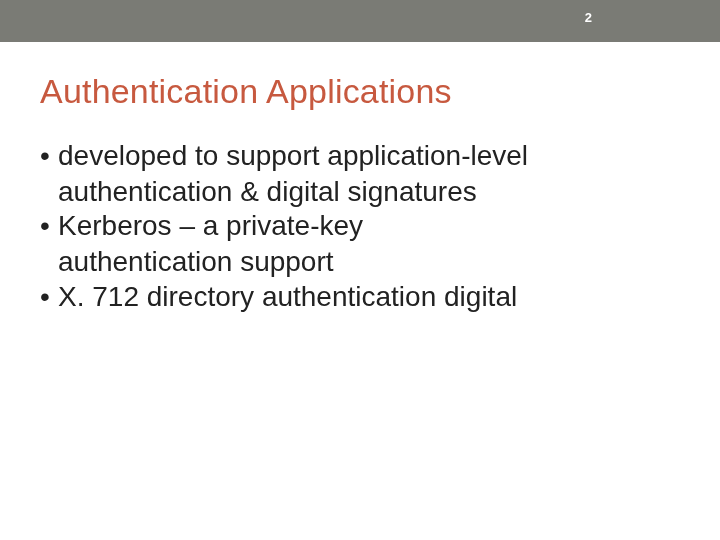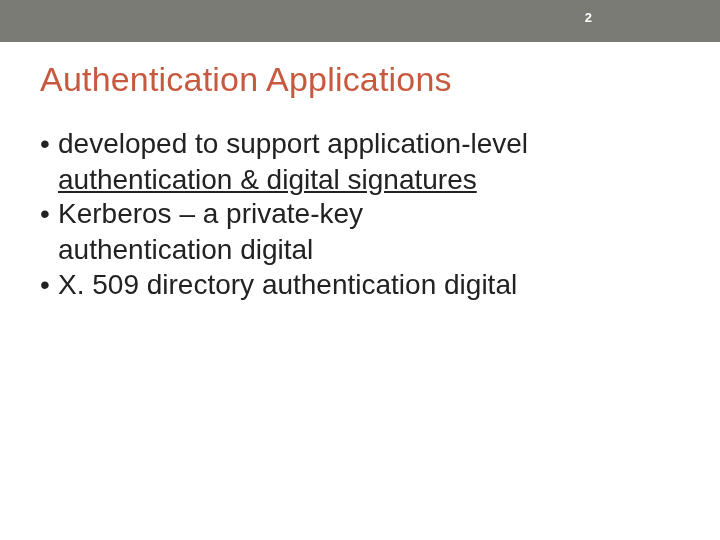--- a/index.html
+++ b/index.html
@@ -26,21 +26,21 @@
     font-weight: bold;
     font-family: Arial, sans-serif;
   }
   .content {
     padding: 18px 40px 0 40px;
   }
   .title {
     color: #c7593f;
     font-size: 34px;
     font-weight: 400;
-    margin: 0 0 28px 0;
+    margin: 12px 0 28px 0;
     letter-spacing: 0.2px;
   }
   .bullets {
     color: #222;
     font-size: 28px;
     line-height: 1.22;
     margin-top: 18px;
   }
   .bullet {
     position: relative;
@@ -67,29 +67,29 @@
 </div>
 
 <div class="content">
   <h1 class="title">Authentication Applications</h1>
 
   <div class="bullets">
 
     <div class="bullet">
       <span>developed to support application-level</span>
     </div>
-    <div style="padding-left:18px;text-decoration:underline;">
+    <div style="padding-left:18px;">
       <span>authentication &amp; digital signatures</span>
     </div>
 
     <div class="bullet">
       <span class="italic">Kerberos</span><span> – a private-key</span>
     </div>
     <div style="padding-left:18px;">
-      <span>authentication digital</span>
+      <span>authentication support</span>
     </div>
 
     <div class="bullet">
-      <span class="italic">X. 509</span><span> directory authentication digital</span>
+      <span class="italic">X. 712</span><span> directory authentication digital</span>
     </div>
 
   </div>
 </div>
 
 </body></html>

